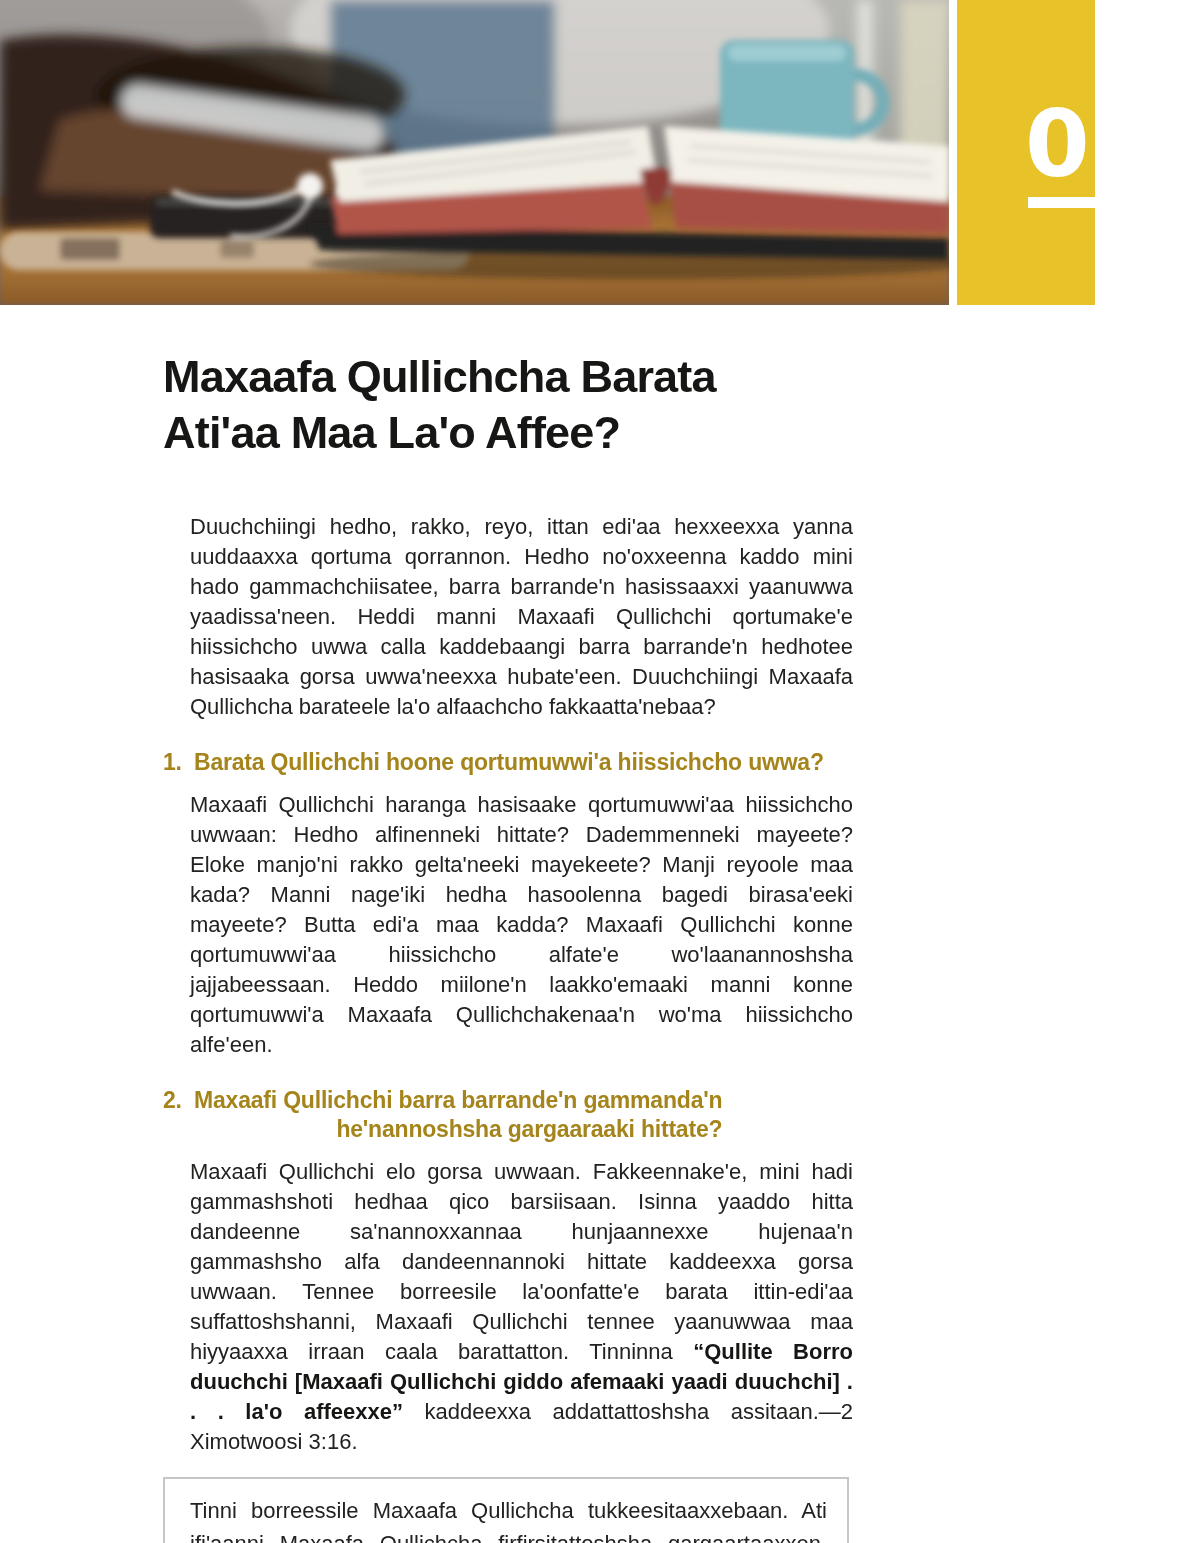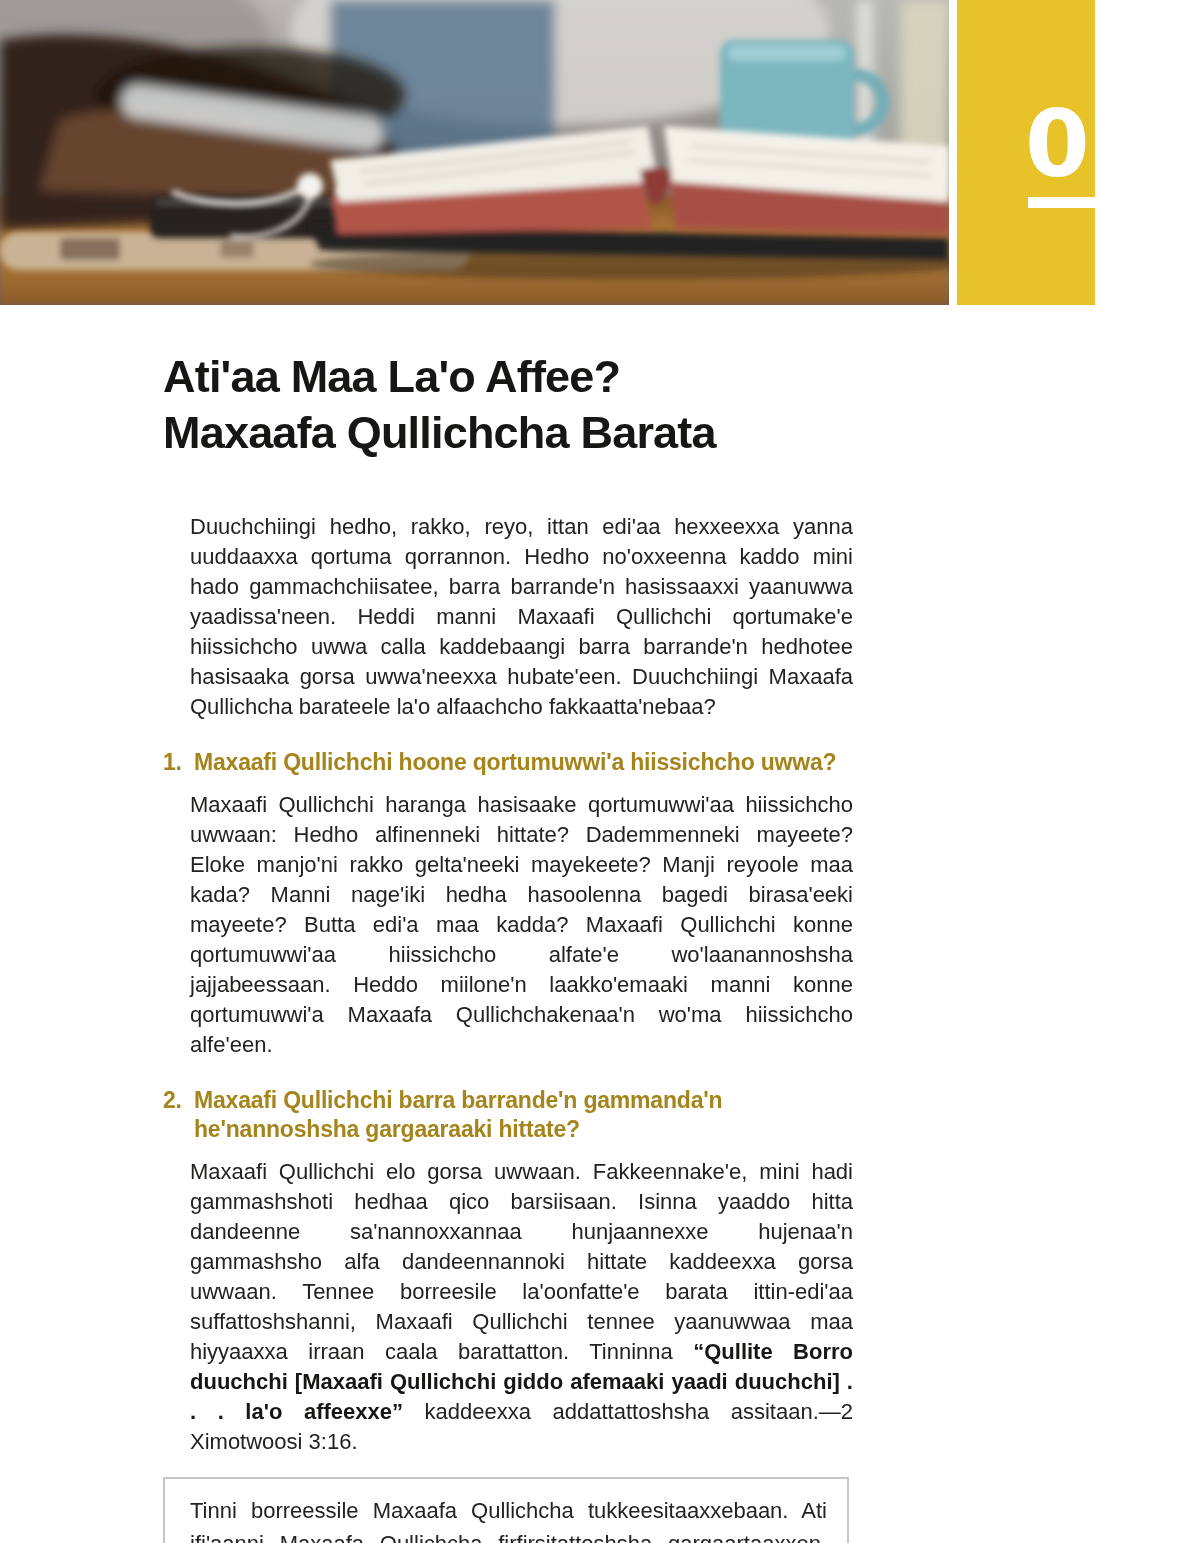--- a/index.html
+++ b/index.html
@@ -47,21 +47,21 @@
   }
   .intro{margin-top:51px;}
   .q-heading{
     display:flex;align-items:flex-start;
     margin:26px 0 13px 0;
     color:var(--gold);
     font-size:23px;line-height:29px;font-weight:bold;
     letter-spacing:-0.2px;
   }
   .q-num{flex:none;width:31px;}
-  .q-line{display:block;}
+  .q-line{display:block;text-align:right;}
   .q-body b{font-weight:bold;color:#161614;}
   .note-box{
     margin:20px 4px 16px 0;
     border:2px solid #c6c6c6;
     padding:15px 20px 15px 25px;
     box-sizing:border-box;
   }
   .note{margin:0;line-height:33px;}
 </style>
 </head>
@@ -153,30 +153,30 @@
     <div class="hero-gap"></div>
     <div class="hero-badge">
       <div class="hero-number">01</div>
       <div class="hero-underline"></div>
     </div>
   </header>
 
   <main class="content">
 
     <h1 class="title">
+        <span class="title-line">Maxaafa Qullichcha Barata</span>
         <span class="title-line">Ati'aa Maa La'o Affee?</span>
-        <span class="title-line">Maxaafa Qullichcha Barata</span>
       </h1>
 
     <p class="body intro">Duuchchiingi hedho, rakko, reyo, ittan edi'aa hexxeexxa yanna uuddaaxxa qortuma qorrannon. Hedho no'oxxeenna kaddo mini hado gammachchiisatee, barra barrande'n hasissaaxxi yaanuwwa yaadissa'neen. Heddi manni Maxaafi Qullichchi qortumake'e hiissichcho uwwa calla kaddebaangi barra barrande'n hedhotee hasisaaka gorsa uwwa'neexxa hubate'een. Duuchchiingi Maxaafa Qullichcha barateele la'o alfaachcho fakkaatta'nebaa?</p>
 
     <section>
       <h2 class="q-heading">
           <span class="q-num">1.</span>
-          <span class="q-text">Maxaafi Qullichchi hoone qortumuwwi'a hiissichcho uwwa?</span>
+          <span class="q-text">Barata Qullichchi hoone qortumuwwi'a hiissichcho uwwa?</span>
         </h2>
       <p class="body">Maxaafi Qullichchi haranga hasisaake qortumuwwi'aa hiissichcho uwwaan: Hedho alfinenneki hittate? Dademmenneki mayeete? Eloke manjo'ni rakko gelta'neeki mayekeete? Manji reyoole maa kada? Manni nage'iki hedha hasoolenna bagedi birasa'eeki mayeete? Butta edi'a maa kadda? Maxaafi Qullichchi konne qortumuwwi'aa hiissichcho alfate'e wo'laanannoshsha jajjabeessaan. Heddo miilone'n laakko'emaaki manni konne qortumuwwi'a Maxaafa Qullichchakenaa'n wo'ma hiissichcho alfe'een.</p>
     </section>
 
     <section>
       <h2 class="q-heading">
           <span class="q-num">2.</span>
           <span class="q-text">
             <span class="q-line">Maxaafi Qullichchi barra barrande'n gammanda'n</span>
             <span class="q-line">he'nannoshsha gargaaraaki hittate?</span>

